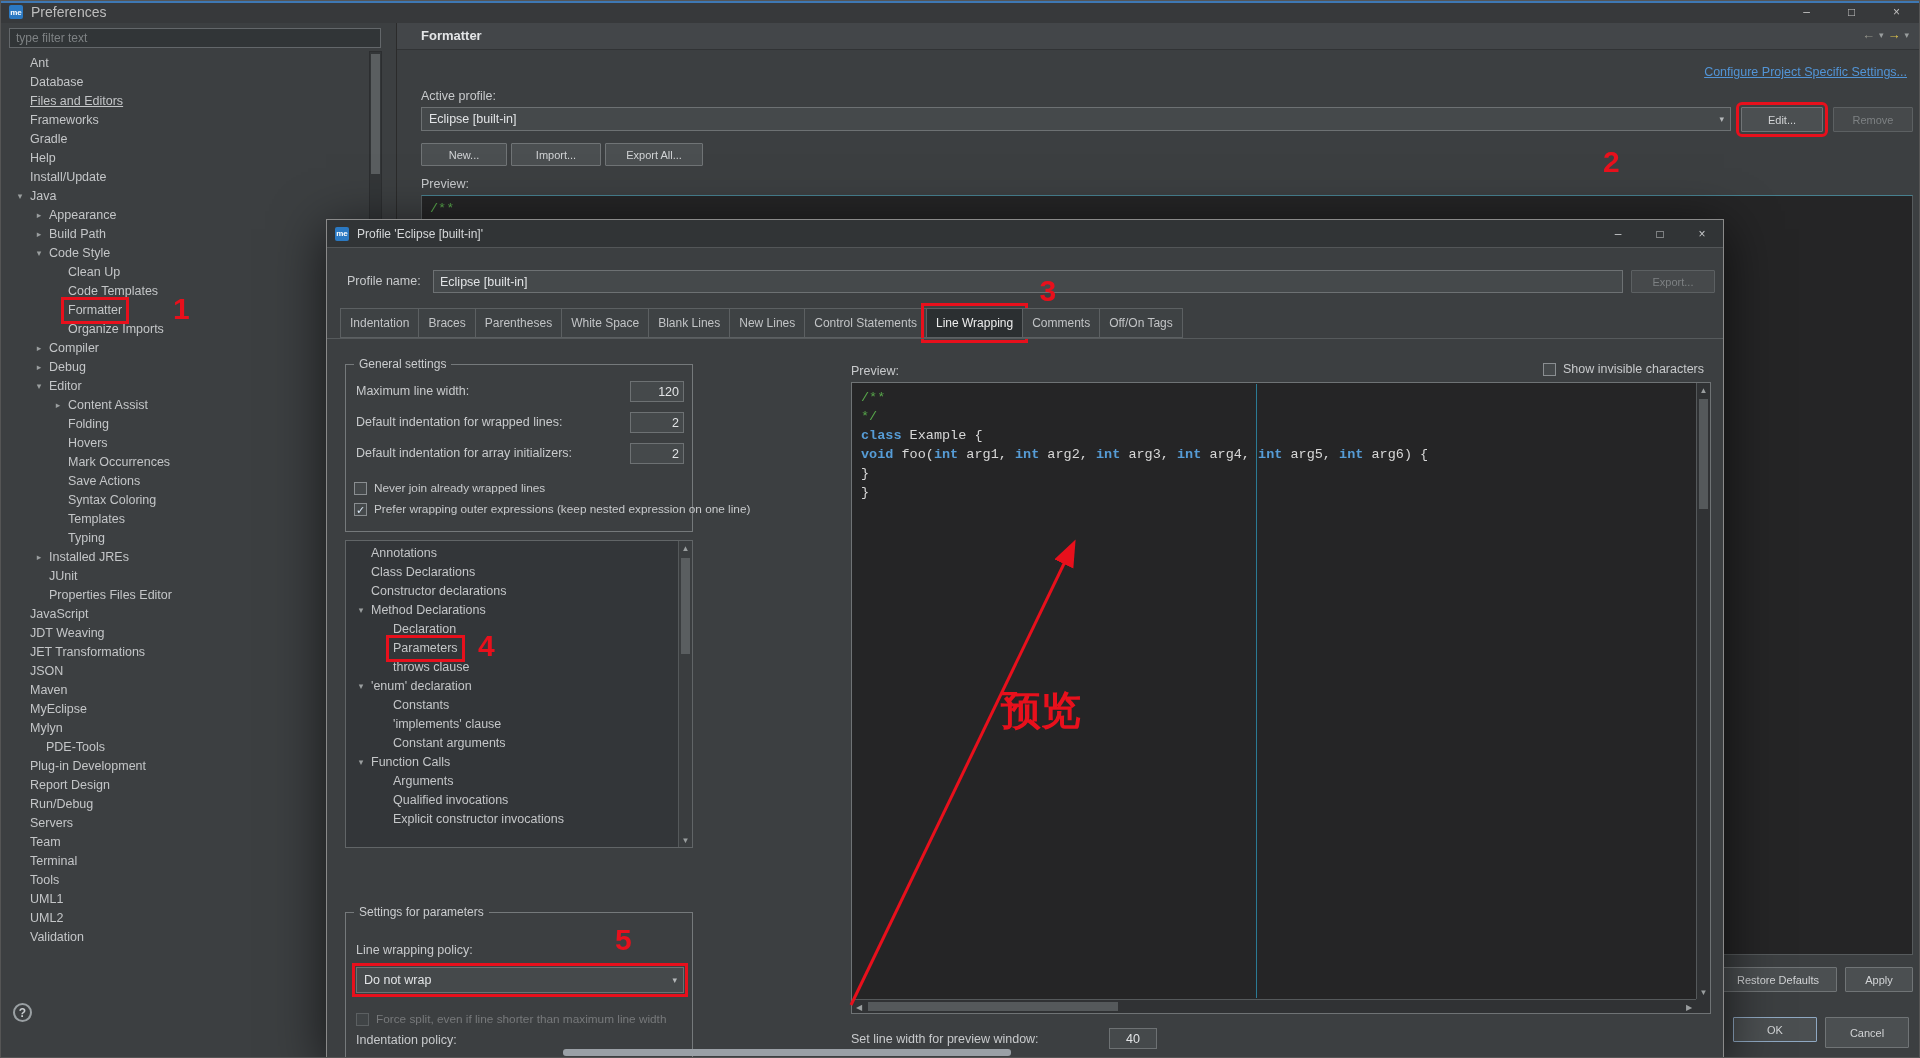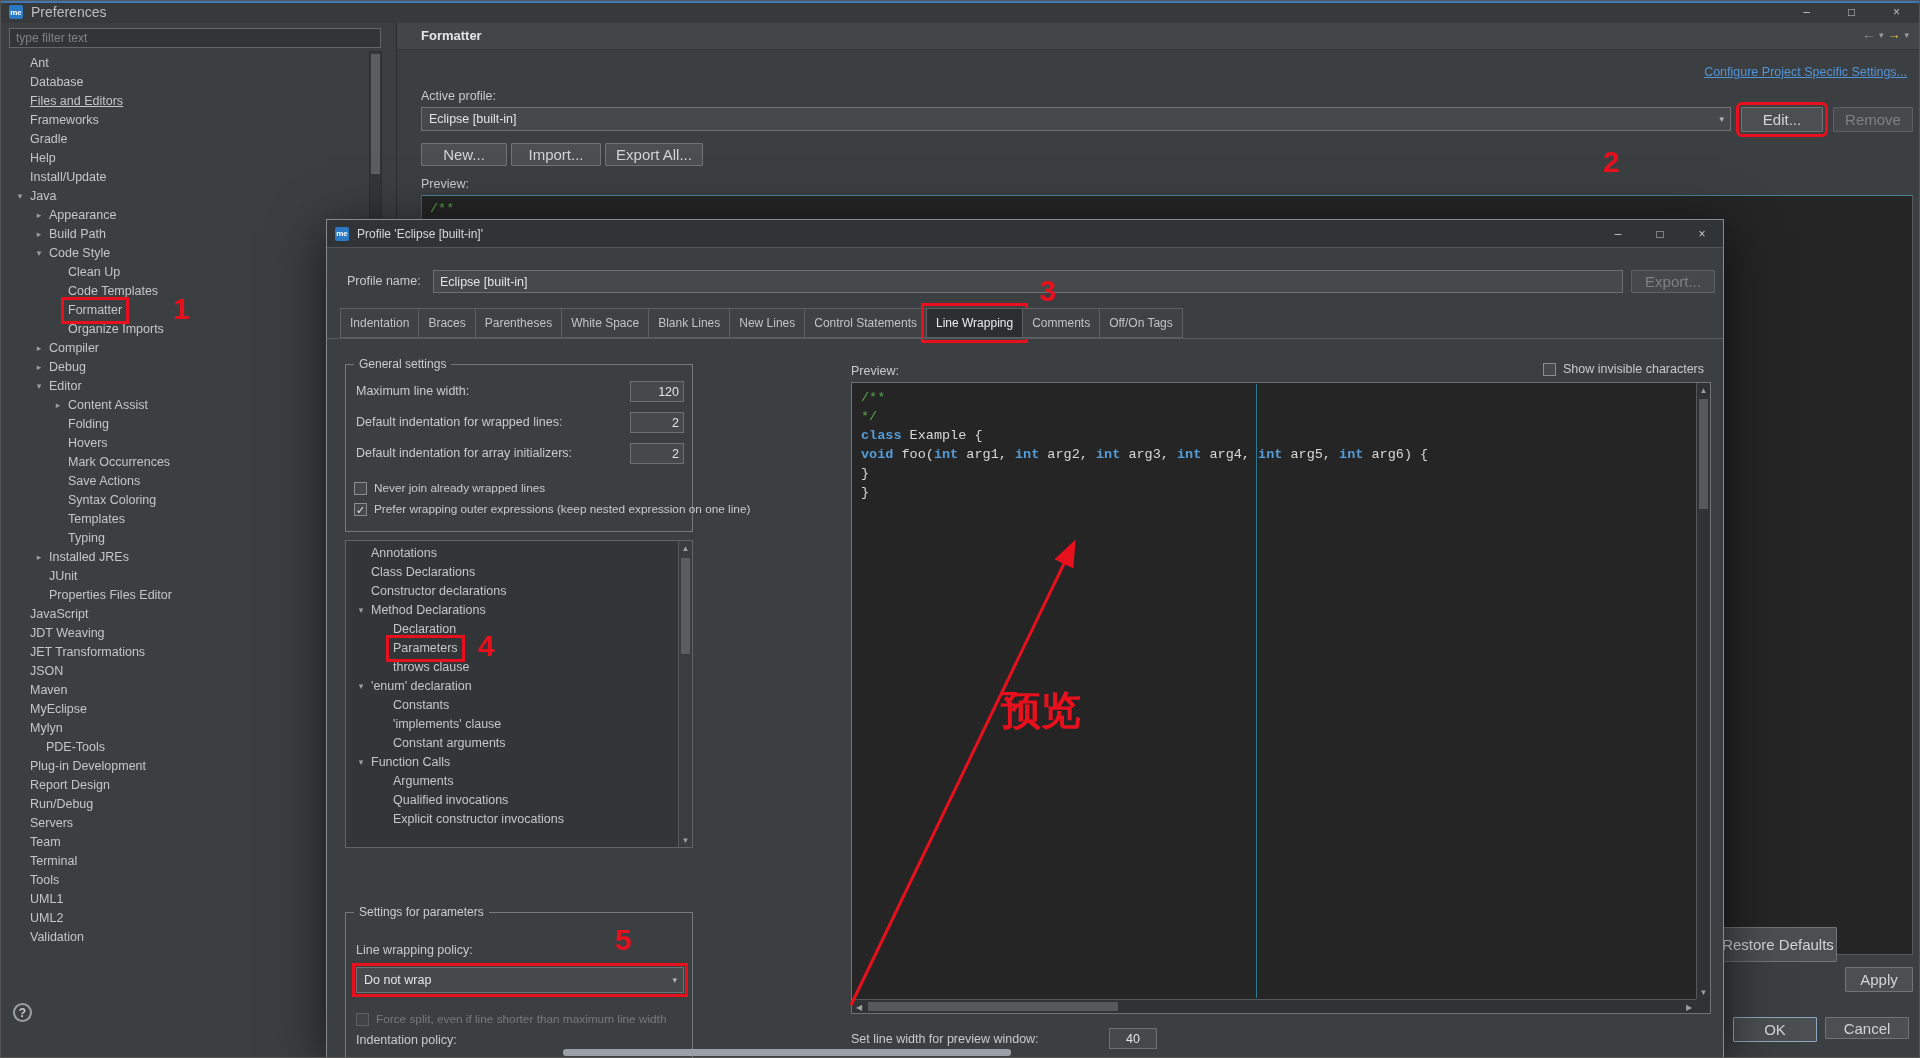--- a/index.html
+++ b/index.html
@@ -53,21 +53,21 @@
   .cfg-link { position:absolute; right:14px; top:42px; color:#5294d6; text-decoration:underline; font-size:12.5px; }
   .lbl { position:absolute; font-size:12.5px; color:#c8cacc; }
 
   .combo { position:relative; background:#45494b; border:1px solid #6d7173; height:24px;
     display:flex; align-items:center; padding:0 22px 0 7px; font-size:12.5px; color:#e2e4e6; }
   .combo-caret { position:absolute; right:6px; top:50%; transform:translateY(-50%);
     font-size:9px; color:#b4b8ba; }
   .combo.disabled { color:#8b8f91; background:#3f4345; border-color:#5c6062; }
 
   .btn { position:absolute; background:#4b4f51; border:1px solid #707476; color:#d2d4d6;
-    font-size:15px; display:flex; align-items:center; justify-content:center; border-radius:1px; }
+    font-size:11px; display:flex; align-items:center; justify-content:center; border-radius:1px; }
   .btn.disabled { color:#7d8183; border-color:#5c6062; background:#46494b; }
   .btn.default { border-color:#8fa8c2; }
 
   .main-combo { position:absolute; left:24px; top:84px; width:1310px; }
   .edit-wrap { position:absolute; left:1344px; top:84px; width:82px; height:25px; }
   .edit-wrap .btn { left:0; top:0; right:0; bottom:0; }
 
   .main-preview { position:absolute; left:24px; top:172px; right:8px; height:760px;
     background:#252526; border:1px solid #565a5c; border-top:1px solid #47808f; }
   .mono { font-family:"Liberation Mono", monospace; font-size:13.5px; line-height:19px; }
@@ -403,24 +403,24 @@
 
     <div class="btn" style="left:24px; top:120px; width:86px; height:23px;">New...</div>
     <div class="btn" style="left:114px; top:120px; width:90px; height:23px;">Import...</div>
     <div class="btn" style="left:208px; top:120px; width:98px; height:23px;">Export All...</div>
 
     <span class="lbl" style="left:24px; top:154px;">Preview:</span>
     <div class="main-preview">
       <div class="code mono com">/**</div>
     </div>
 
-    <div class="btn" style="left:1322px; top:904px; width:118px; height:35px;">Restore Defaults</div>
+    <div class="btn" style="left:1322px; top:944px; width:118px; height:25px;">Restore Defaults</div>
     <div class="btn" style="left:1448px; top:944px; width:68px; height:25px;">Apply</div>
     <div class="btn default" style="left:1336px; top:994px; width:84px; height:25px;">OK</div>
-    <div class="btn" style="left:1428px; top:994px; width:84px; height:22px;">Cancel</div>
+    <div class="btn" style="left:1428px; top:994px; width:84px; height:31px;">Cancel</div>
   </div>
 
   <div class="dialog">
     <div class="dlg-titlebar">
       <span class="app-icon">me</span>
       <span class="dlg-title">Profile 'Eclipse [built-in]'</span>
       <div class="dlg-controls">
         <span class="dwc">–</span>
         <span class="dwc">□</span>
         <span class="dwc">×</span>

